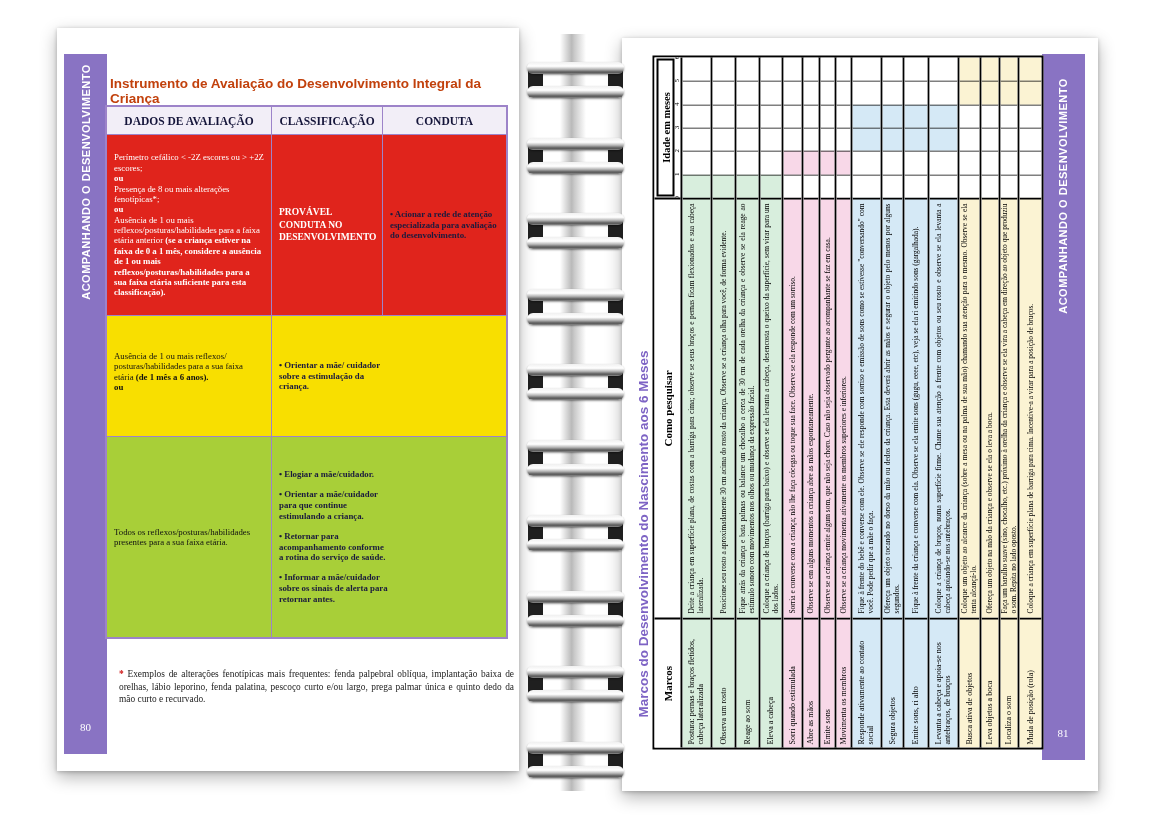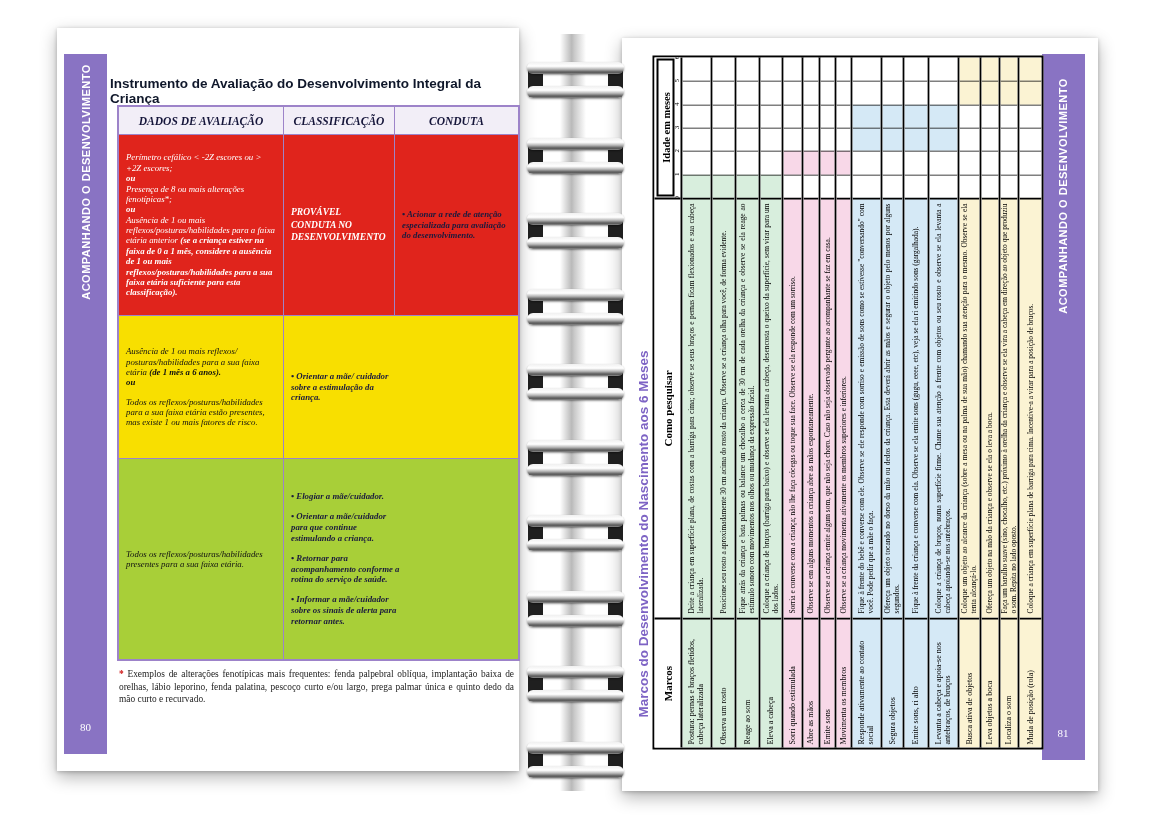--- a/index.html
+++ b/index.html
@@ -15,22 +15,22 @@
   .band-text{font-family:"Liberation Sans",sans-serif;font-weight:bold;font-size:11px;color:#fff;letter-spacing:.5px;}
   .bt-left{left:85.5px;top:182px;}
   .bt-right{left:1063px;top:196px;}
   .rtitle{left:643px;top:534px;font-family:"Liberation Sans",sans-serif;font-weight:bold;font-size:13.5px;color:#7d63c4;}
   .pgnum{position:absolute;color:#fff;font-size:11px;transform:translate(-50%,-50%);z-index:6;}
   .pg-left{left:85.5px;top:727px;}
   .pg-right{left:1063px;top:733px;}
 
   
   .ltitle{position:absolute;left:53px;top:48px;font-family:"Liberation Sans",sans-serif;
-          font-weight:bold;font-size:13.5px;color:#0f172a;}
-  .ltable{position:absolute;left:60px;top:77px;width:399px;border:2.5px solid #9d83c9;background:#000000;font-style:italic;}
+          font-weight:bold;font-size:13.5px;color:#c2410c;}
+  .ltable{position:absolute;left:48px;top:77px;width:399px;border:2.5px solid #9d83c9;background:#000000;}
   .lheader{display:flex;height:28px;background:#f2eef7;border-bottom:1.5px solid #9d83c9;box-sizing:border-box;}
   .lhcell{box-sizing:border-box;display:flex;align-items:center;justify-content:center;
           font-weight:bold;font-size:11.5px;color:#15153a;border-right:1.5px solid #9d83c9;}
   .c1{width:165px;}.c2{width:111px;}.c3{width:123px;border-right:none;}
   .lrow{display:flex;border-bottom:1.5px solid #9d83c9;box-sizing:border-box;overflow:hidden;}
   .lrow:last-child{border-bottom:none;}
   .lcell{box-sizing:border-box;border-right:1.5px solid #9d83c9;padding:8px 7px;overflow:hidden;}
   .dados{width:165px;font-size:8.8px;line-height:1.18;display:flex;flex-direction:column;justify-content:center;}
   .dados .line{min-height:1em;}
   .b{font-weight:bold;}
@@ -96,26 +96,25 @@
               <div class="line"><span class="b">ou</span></div>
               <div class="line"><span>Presença de 8 ou mais alterações fenotípicas*;</span></div>
               <div class="line"><span class="b">ou</span></div>
               <div class="line"><span>Ausência de 1 ou mais reflexos/posturas/habilidades para a faixa etária anterior </span><span class="b">(se a criança estiver na faixa de 0 a 1 mês, considere a ausência de 1 ou mais reflexos/posturas/habilidades para a sua faixa etária suficiente para esta classificação).</span></div>
             </div>
             <div class="lcell classif" style="color: rgb(255, 255, 255);">PROVÁVEL CONDUTA NO DESENVOLVIMENTO</div>
             <div class="lcell conduta">
               <div class="bullet">• Acionar a rede de atenção especializada para avaliação do desenvolvimento.</div>
             </div>
           </div>
-          <div class="lrow" style="height: 143px; background: rgb(248, 223, 0);">
+          <div class="lrow" style="height: 121px; background: rgb(248, 223, 0);">
             <div class="lcell dados" style="color: rgb(17, 17, 17);">
               <div class="line"><span>Ausência de 1 ou mais reflexos/ posturas/habilidades para a sua faixa etária </span><span class="b">(de 1 mês a 6 anos).</span></div>
               <div class="line"><span class="b">ou</span></div>
               <div class="line"><span> </span></div>
-              <div class="line"><span>Todos os reflexos/posturas/habilidades para a sua faixa etária estão presentes, mas existe 1 ou mais fatores de risco.</span></div>
             </div>
             <div class="lcell conduta">
               <div class="bullet">• Orientar a mãe/ cuidador sobre a estimulação da criança.</div>
             </div>
           </div>
           <div class="lrow" style="height: 200px; background: rgb(168, 207, 56);">
             <div class="lcell dados" style="color: rgb(17, 17, 17);">
               <div class="line"><span>Todos os reflexos/posturas/habilidades presentes para a sua faixa etária.</span></div>
             </div>
             <div class="lcell conduta">

